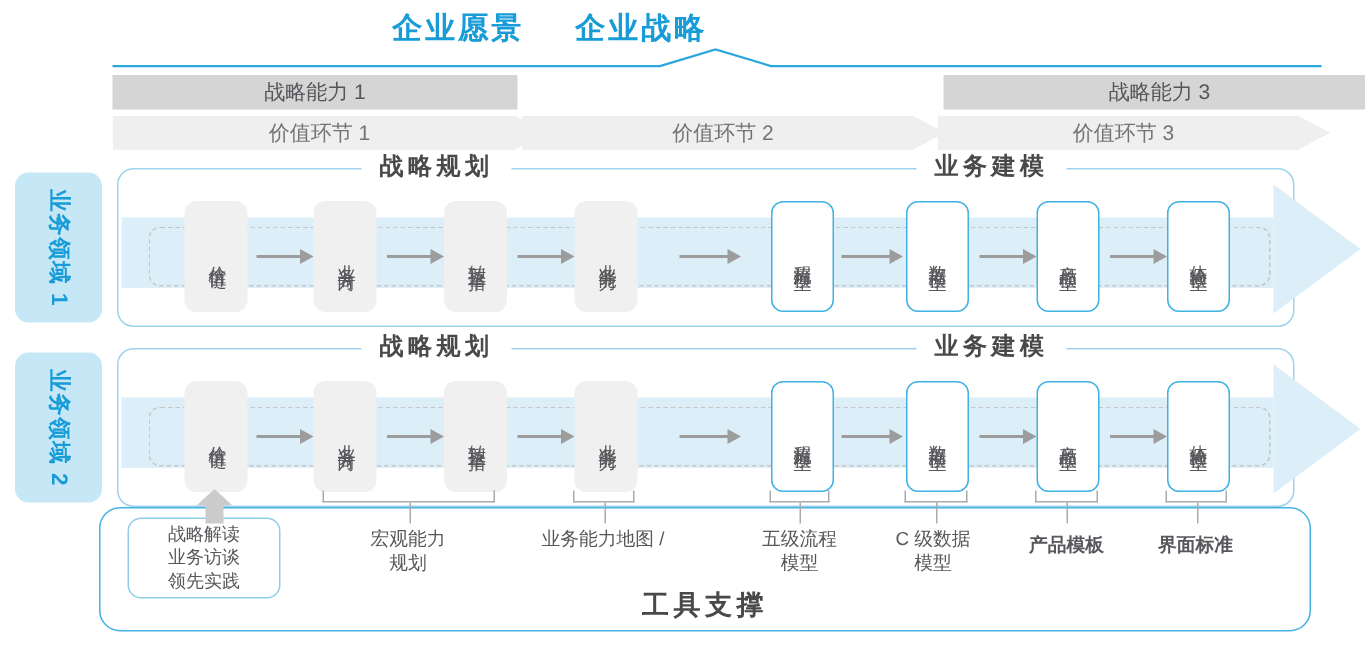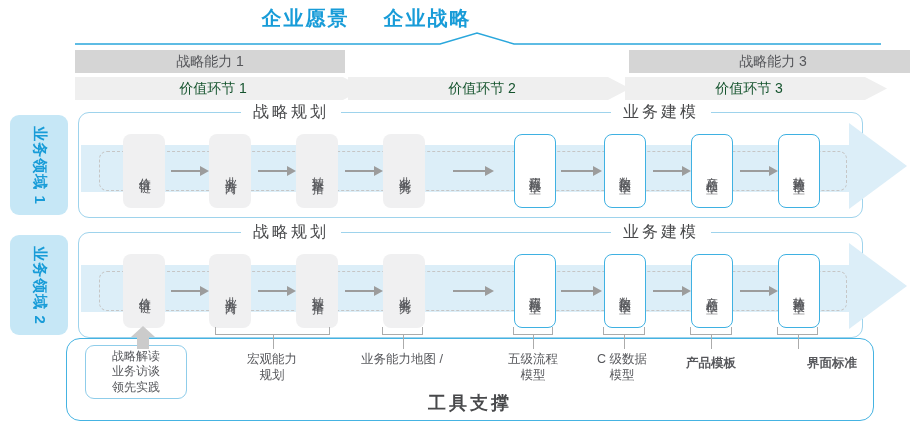--- a/index.html
+++ b/index.html
@@ -13,33 +13,33 @@
   .vision-svg{position:absolute;left:0;top:0;}
 
   
   .cap-bar{position:absolute;top:50px;height:23px;background:#D5D5D5;
     display:flex;align-items:center;justify-content:center;
     font-size:14px;color:#55565A;}
   
   .chev{position:absolute;top:77px;height:23px;background:#EFEFEF;
     clip-path:polygon(0 0,calc(100% - 22px) 0,100% 50%,calc(100% - 22px) 100%,0 100%);
     display:flex;align-items:center;justify-content:center;
-    font-size:14px;color:#14532d;padding-right:14px;box-sizing:border-box;}
+    font-size:14px;color:#737373;padding-right:14px;box-sizing:border-box;}
 
   
   .domain{position:absolute;left:10px;width:58px;height:100px;background:#C6E7F6;
     border-radius:9px;display:flex;align-items:center;justify-content:center;}
   .domain span{transform:rotate(90deg);white-space:nowrap;font-size:15px;
     font-weight:bold;color:#189CD8;letter-spacing:1px;}
 
   
   .panel{position:absolute;left:78px;width:785px;height:106px;background:#fff;
     border:1px solid #9ED3EC;border-radius:11px;box-sizing:border-box;}
   .sec-head{position:absolute;top:-11px;height:20px;line-height:20px;background:#fff;
-    padding:0 12px;font-size:16px;font-weight:normal;color:#48494B;letter-spacing:3px;
+    padding:0 12px;font-size:16px;font-weight:bold;color:#48494B;letter-spacing:3px;
     transform:translateX(-50%);white-space:nowrap;}
   .band{position:absolute;left:2px;top:32px;width:768px;height:47px;background:#DCEEF8;}
   .band-head{position:absolute;left:770px;top:10px;width:0;height:0;
     border-left:58px solid #DCEEF8;border-top:43px solid transparent;border-bottom:43px solid transparent;}
   .dashed-track{position:absolute;left:20px;top:38px;width:748px;height:40px;
     border:1.5px dashed #C6C6C6;border-radius:8px;box-sizing:border-box;}
 
   .vbox{position:absolute;top:21px;width:42px;height:74px;border-radius:8px;
     writing-mode:vertical-rl;text-orientation:upright;text-align:center;
     font-size:12px;line-height:40px;letter-spacing:2px;color:#57585C;box-sizing:border-box;}
@@ -180,17 +180,17 @@
     <div>五级流程</div>
     <div>模型</div>
   </div>
   <div class="ann" style="left:562px;">
     <div>C 级数据</div>
     <div>模型</div>
   </div>
   <div class="ann single" style="left:651px;">
     <div>产品模板</div>
   </div>
-  <div class="ann single" style="left:737px;text-align:right;">
+  <div class="ann single" style="left:737px;">
     <div>界面标准</div>
   </div>
 
 </div>
 
 </body></html>

